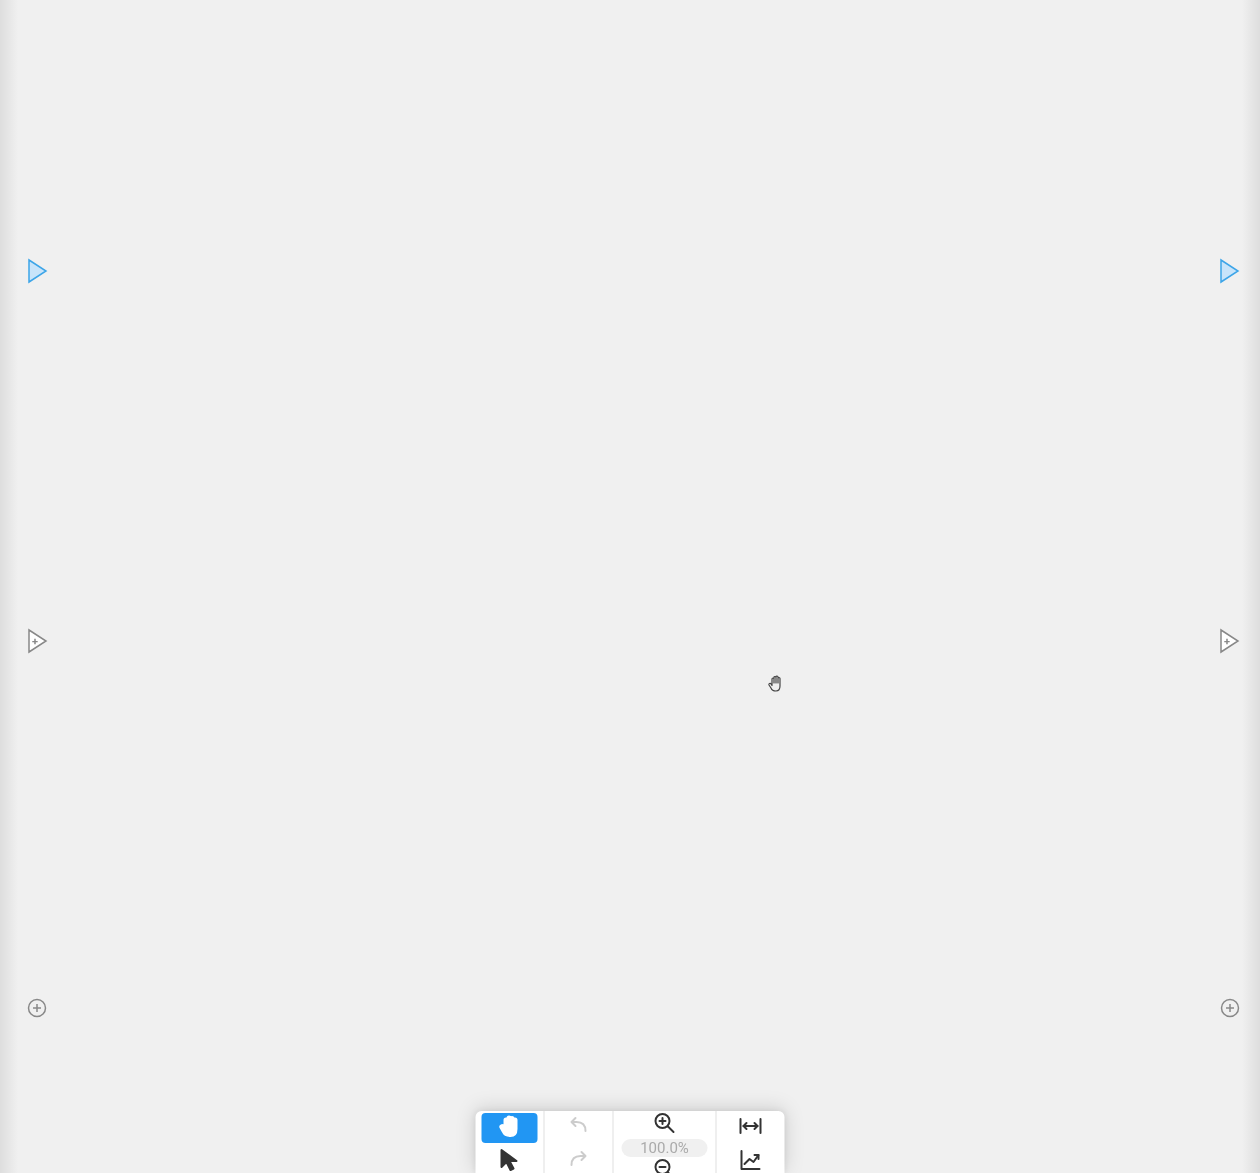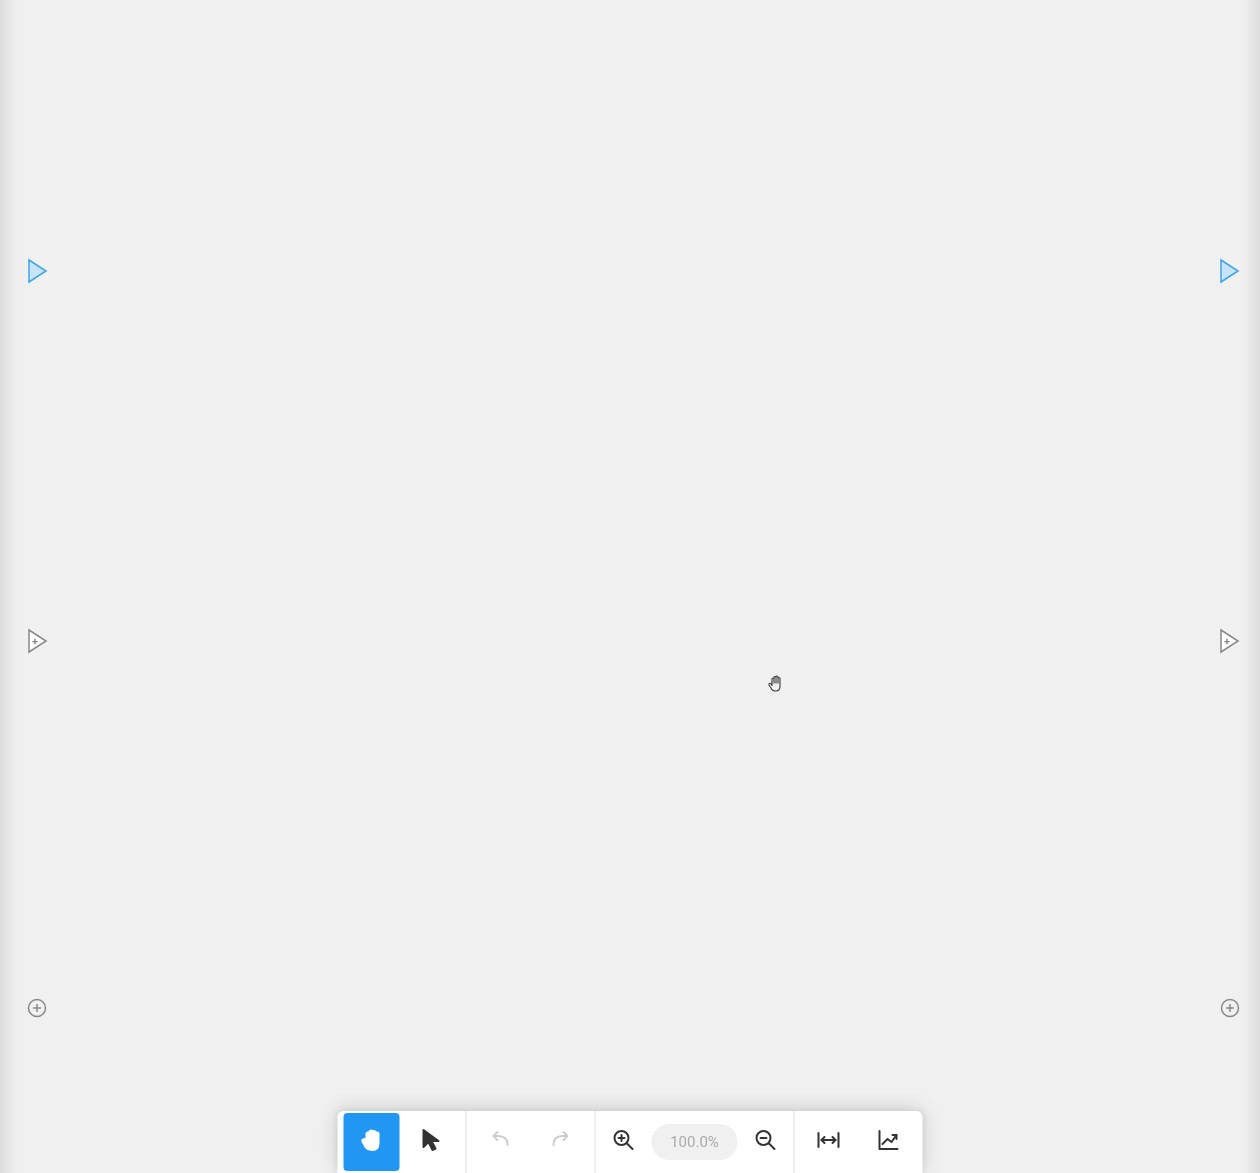--- a/index.html
+++ b/index.html
@@ -134,20 +134,21 @@
       background: #ffffff;
       border-radius: 6px 6px 0 0;
       box-shadow: 0 -2px 20px rgba(0,0,0,0.15), 0 0 6px rgba(0,0,0,0.08);
       height: 62px;
       z-index: 100;
     }
     .toolbar-group {
       display: flex;
       align-items: center;
       padding: 0 4px;
+      flex-direction: column;
     }
     .toolbar-divider {
       width: 1px;
       background: #e0e0e0;
       margin: 0;
     }
     .tool-button {
       width: 56px;
       height: 58px;
       display: flex;

